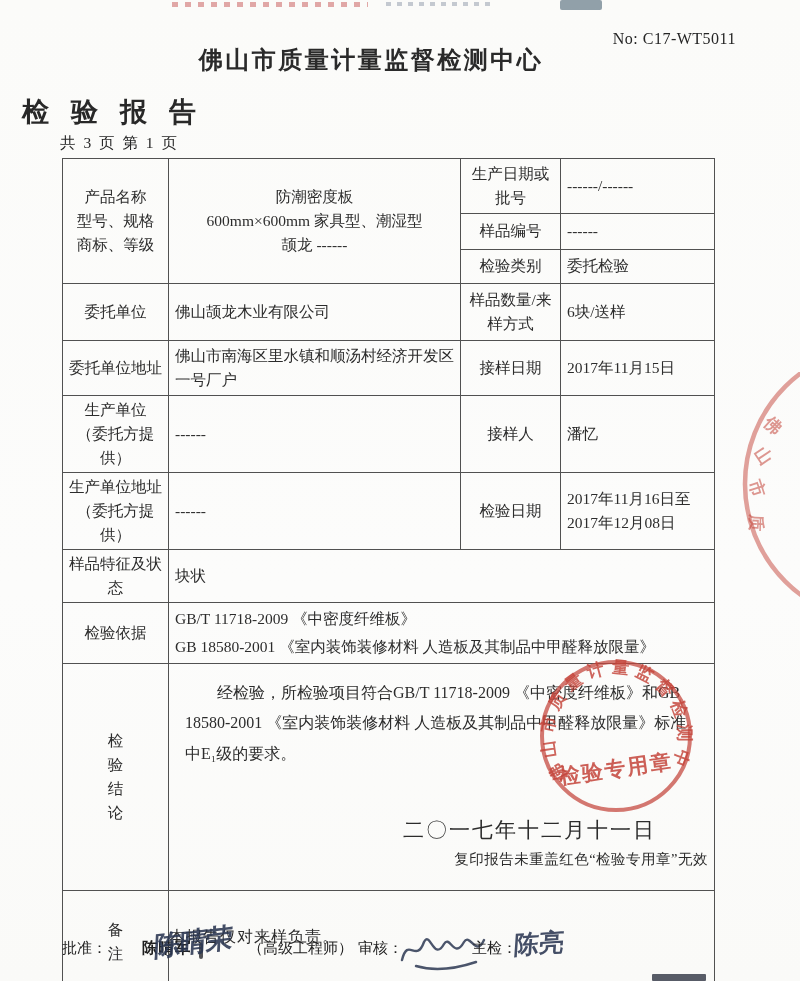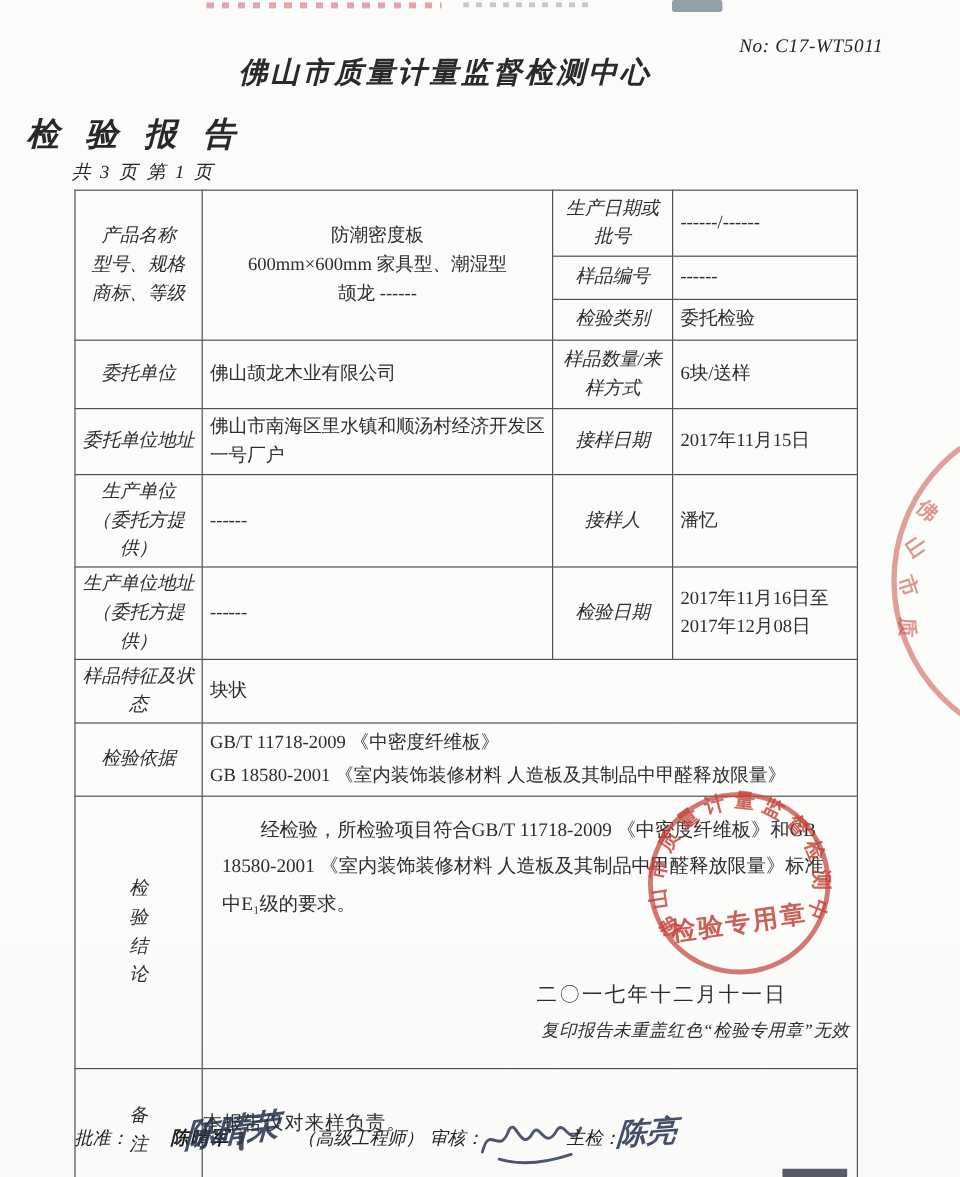--- a/index.html
+++ b/index.html
@@ -2,40 +2,40 @@
 <html><head>
 <meta charset="utf-8">
 <style>
   html,body{margin:0;padding:0;}
   body{
     width:800px;height:981px;position:relative;overflow:hidden;
     background:linear-gradient(180deg,#fbfbf9 0%,#fcfcfb 60%,#fafaf8 100%);
     font-family:"Liberation Serif","DejaVu Serif",serif;
     color:#2d2d2d;
   }
-  .abs{position:absolute;font-style:italic;}
+  .abs{position:absolute;}
   
   .doc-no{right:64px;top:30px;font-size:16px;letter-spacing:.5px;color:#252525;}
   .org-name{left:0;top:44px;width:742px;text-align:center;font-size:24px;font-weight:600;letter-spacing:2.5px;color:#2a2a2a;}
   .report-title{left:0;top:94px;width:742px;text-align:left;font-size:27px;font-weight:600;letter-spacing:22px;text-indent:22px;color:#282828;}
   .form-row{left:60px;top:133px;width:652px;display:flex;justify-content:space-between;font-size:15.5px;color:#252525;}
   .form-row .pg{letter-spacing:2px;}
   
   table.rpt{position:absolute;left:62px;top:158px;width:652px;border-collapse:collapse;table-layout:fixed;font-size:15.5px;color:#2c2c2c;}
   table.rpt td{border:1.6px solid #515151;vertical-align:middle;padding:2px 6px;line-height:1.55;}
-  td.lab{text-align:center;font-style:italic;}
+  td.lab{text-align:center;}
   td.val{text-align:left;padding-left:12px;}
   td.mid{text-align:center;line-height:2.05;font-size:15.5px;}
   .vwrap{height:100%;display:flex;flex-direction:column;justify-content:space-between;align-items:center;}
   td.vert{padding:20px 0;}
   td.vert9{padding:16px 0;}
   .concl-cell{position:relative;height:100%;padding:0;}
   .concl-text{position:absolute;left:0;top:8px;width:100%;box-sizing:border-box;padding:6px 14px 0 16px;text-indent:2em;font-size:16px;line-height:1.9;}
-  .concl-date{position:absolute;right:58px;top:152px;font-size:17px;letter-spacing:2px;}
-  .concl-note{position:absolute;right:6px;top:184px;font-size:14.5px;letter-spacing:.5px;font-style:italic;}
+  .concl-date{position:absolute;right:58px;top:152px;font-size:21px;letter-spacing:2px;font-family:Liberation Mono, monospace;}
+  .concl-note{position:absolute;right:6px;top:184px;font-size:14.5px;letter-spacing:.5px;}
   .remark-cell{position:relative;height:100%;padding:0;}
   .remark-text{position:absolute;left:0;top:34px;width:100%;text-align:left;font-size:16px;letter-spacing:1px;}
   .remark-mark{position:absolute;left:30px;top:52px;width:4px;height:16px;background:rgba(40,40,45,.8);border-radius:2px;}
   
   .footer{left:62px;top:926px;width:680px;height:54px;}
   .footer span{position:absolute;white-space:nowrap;}
   .f-lab{font-size:15px;top:13px;color:#222;}
   .f-name{font-weight:bold;font-size:15.5px;top:12px;color:#1e1e1e;letter-spacing:1px;}
   .handsig{font-size:27px;top:-2px;color:#2b3752;opacity:.88;transform:rotate(-7deg) skewX(-10deg);font-weight:600;letter-spacing:-1px;}
   .handsig2{font-size:25px;top:1px;color:#2b3752;opacity:.88;transform:rotate(-4deg) skewX(-8deg);font-weight:600;}

